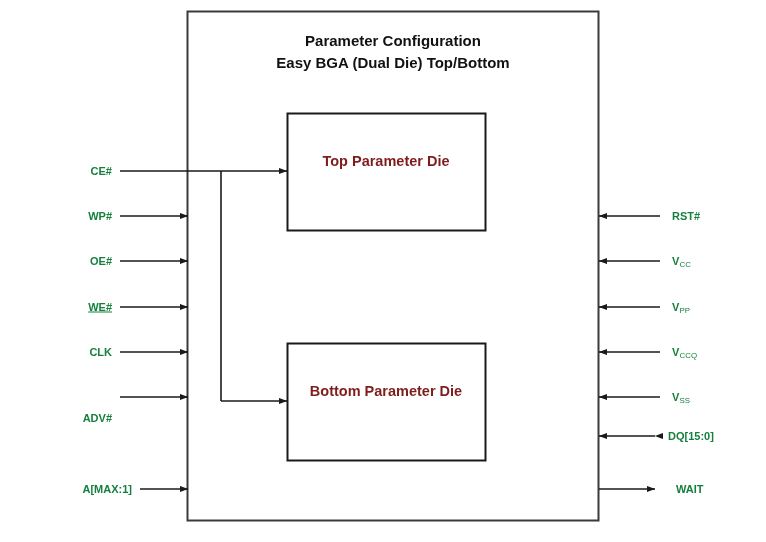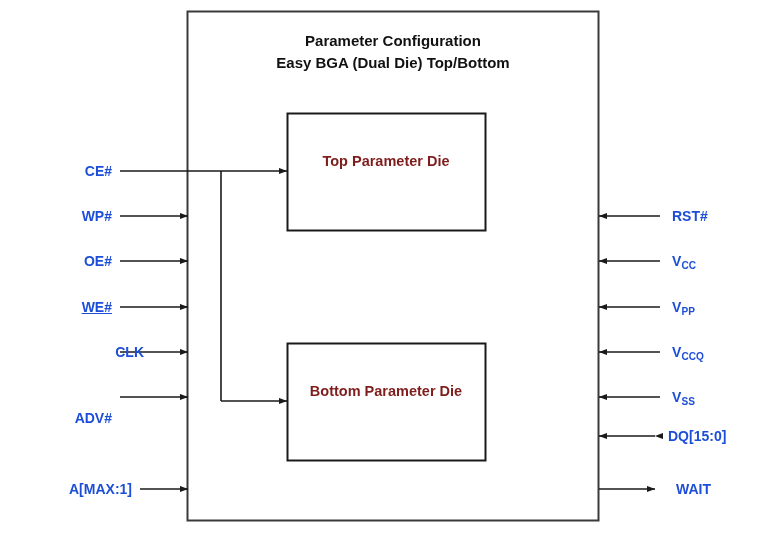--- a/index.html
+++ b/index.html
@@ -21,37 +21,37 @@
   }
   #diagram-svg {
     position: absolute;
     left: 0;
     top: 0;
     width: 766px;
     height: 542px;
   }
   .lbl {
     position: absolute;
-    font-size: 14px;
+    font-size: 11px;
     font-weight: bold;
-    color: #1d4ed8;
+    color: #15803d;
     white-space: nowrap;
     line-height: 1;
   }
   .lbl-left {
     text-align: right;
     transform: translateY(-50%);
   }
   .lbl-right {
     text-align: center;
     transform: translateY(-50%);
   }
   .lbl sub {
     font-size: 0.72em;
-    font-weight: bold;
+    font-weight: normal;
     vertical-align: baseline;
     position: relative;
     top: 0.30em;
     left: 0.02em;
   }
   .die-label {
     position: absolute;
     font-size: 14.5px;
     font-weight: bold;
     color: #7f1d1d;
@@ -118,21 +118,21 @@
     <div>Easy BGA (Dual Die) Top/Bottom</div>
   </div>
 
   <div class="die-label" style="left:386px; top:161px;">Top Parameter Die</div>
   <div class="die-label" style="left:386px; top:391px;">Bottom Parameter Die</div>
 
   <div class="lbl lbl-left" style="left:0; width:112px; top:171px;">CE#</div>
   <div class="lbl lbl-left" style="left:0; width:112px; top:216px;">WP#</div>
   <div class="lbl lbl-left" style="left:0; width:112px; top:261px;">OE#</div>
   <div class="lbl lbl-left" style="left:0; width:112px; top:307px;text-decoration:underline;">WE#</div>
-  <div class="lbl lbl-left" style="left:0; width:112px; top:352px;margin-left:32px;">CLK</div>
+  <div class="lbl lbl-left" style="left:0; width:112px; top:352px;">CLK</div>
   <div class="lbl lbl-left" style="left:0; width:112px; top:418px;">ADV#</div>
   <div class="lbl lbl-left" style="left:0; width:132px; top:489px;">A[MAX:1]</div>
 
   <div class="lbl lbl-right" style="left:672px; top:216px;">
     <span>RST#</span>
   </div>
   <div class="lbl lbl-right" style="left:672px; top:261px;">
     <span>V</span><sub>CC</sub>
   </div>
   <div class="lbl lbl-right" style="left:672px; top:307px;">

